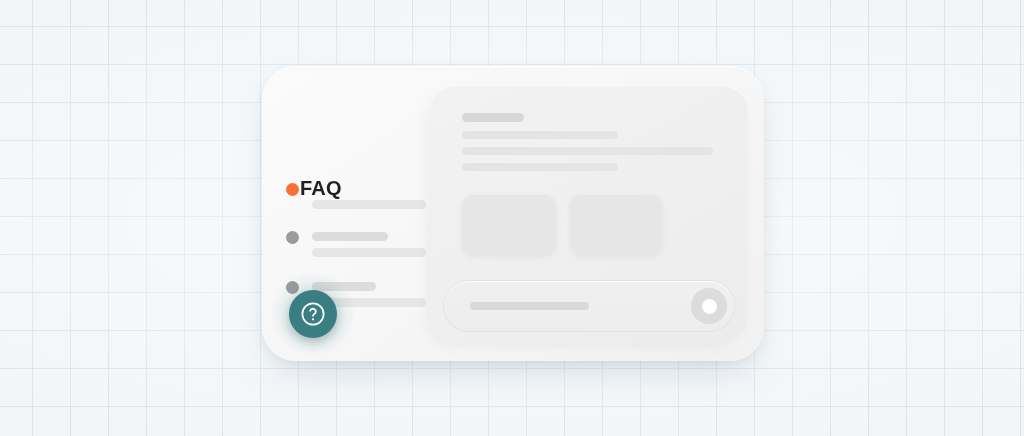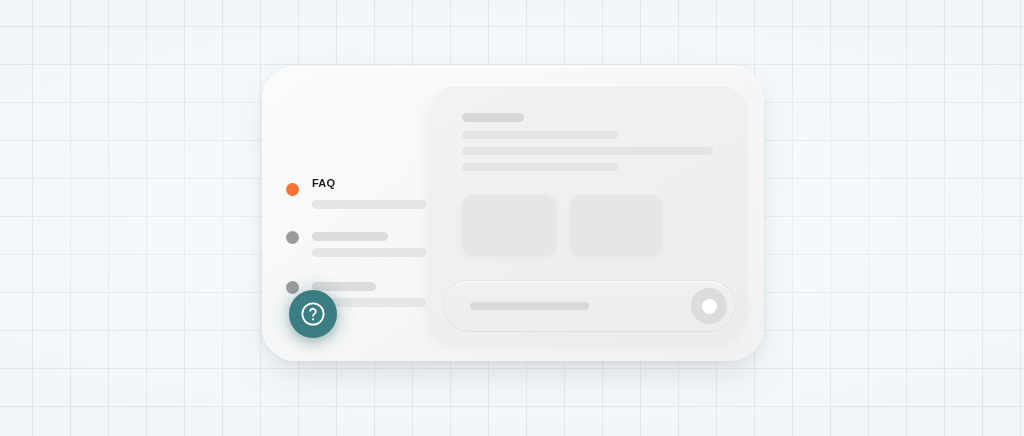--- a/index.html
+++ b/index.html
@@ -72,23 +72,23 @@
     left: 0;
     top: 0;
     width: 13px;
     height: 13px;
     border-radius: 50%;
     background: #9b9b9b;
   }
   .nav-dot.accent { background: #f97134; }
   .nav-title {
     position: absolute;
-    left: 26px;
+    left: 14px;
     top: -5px;
-    font-size: 11px;
+    font-size: 20px;
     font-weight: bold;
     color: #1f1f1f;
     letter-spacing: 0.2px;
     line-height: 1;
   }
   .nav-bar-strong {
     position: absolute;
     left: 26px;
     top: 1px;
     height: 9px;

